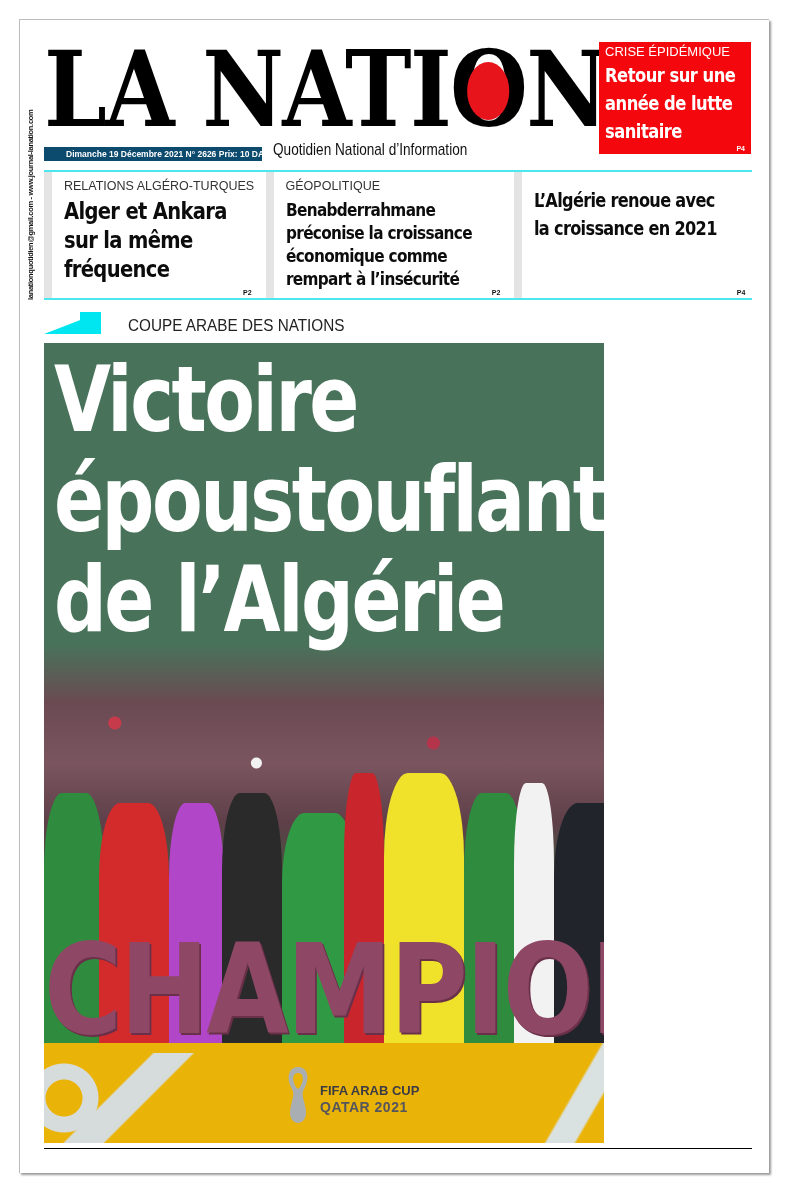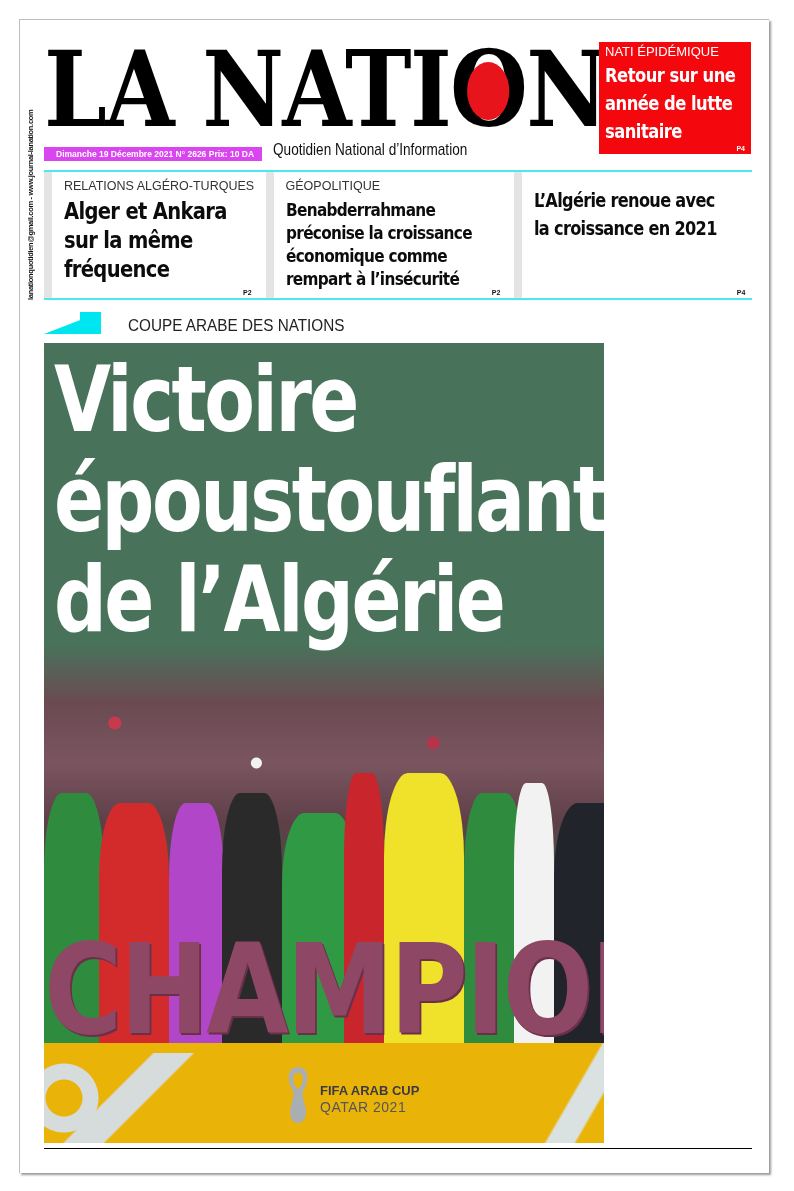--- a/index.html
+++ b/index.html
@@ -27,22 +27,22 @@
     line-height: 100px; color: #000; letter-spacing: -2px;
     transform: scaleX(0.86); transform-origin: 0 0; white-space: nowrap;
   }
   .masthead .o-red { color: #000; position: relative; display: inline-block; }
   .masthead .o-red::after {
     content: ""; position: absolute; left: 22%; top: 22%; width: 56%; height: 58%;
     background: #e8141b; border-radius: 50%;
   }
   .date-bar {
     position: absolute; left: 44px; top: 147px; width: 218px; height: 14px;
-    background: #d946ef; color: #fff; font-size: 8.5px; font-weight: bold;
-    line-height: 14px; padding-left: 12px; box-sizing: border-box; white-space: nowrap;
+    background: #0c4a6e; color: #fff; font-size: 8.5px; font-weight: bold;
+    line-height: 14px; padding-left: 22px; box-sizing: border-box; white-space: nowrap;
   }
   .tagline {
     position: absolute; left: 273px; top: 140px; font-size: 17px; color: #111;
     font-family: "Liberation Sans Narrow", "Liberation Sans", sans-serif;
     transform: scaleX(0.8); transform-origin: 0 0; white-space: nowrap;
   }
   .red-box {
     position: absolute; left: 599px; top: 42px; width: 152px; height: 112px;
     background: #f5070e; color: #fff; box-sizing: border-box; padding: 2px 6px;
   }
@@ -128,21 +128,21 @@
   .logo {
     position: absolute; left: 240px; top: 22px; width: 180px; height: 60px;
   }
   .logo .trophy {
     position: absolute; left: 0; top: 0; width: 28px; height: 60px;
   }
   .logo .l1 {
     position: absolute; left: 36px; top: 18px; font-size: 13px; font-weight: bold; color: #3b3b44; white-space: nowrap;
   }
   .logo .l2 {
-    position: absolute; left: 36px; top: 34px; font-size: 14px; color: #55555e; letter-spacing: 0.5px; white-space: nowrap;
+    position: absolute; left: 36px; top: 34px; font-size: 14px; color: #55555e; letter-spacing: 0.5px; white-space: nowrap; font-weight: bold;
   }
   .headline {
     position: absolute; left: 54px; top: 350px; width: 700px;
     font-family: "DejaVu Sans", sans-serif; font-weight: bold; color: #ffffff;
     font-size: 90px; line-height: 100px; letter-spacing: -3px;
     transform: scaleX(0.82); transform-origin: 0 0; white-space: nowrap;
   }
   .bottom-rule {
     position: absolute; left: 44px; top: 1148px; width: 708px; height: 1px; background: #000;
   }
@@ -153,21 +153,21 @@
 <div class="page"></div>
 
 <div class="side-text">lanationquotidien@gmail.com - www.journal-lanation.com</div>
 
 <div class="masthead"><span>LA NATI</span><span class="o-red">O</span><span>N</span></div>
 
 <div class="date-bar">Dimanche 19 Décembre 2021 N° 2626 Prix: 10 DA</div>
 <div class="tagline">Quotidien National d’Information</div>
 
 <div class="red-box">
-  <div class="kicker">NATI ÉPIDÉMIQUE</div>
+  <div class="kicker">CRISE ÉPIDÉMIQUE</div>
   <div class="title">
     <div>Retour sur une</div>
     <div>année de lutte</div>
     <div>sanitaire</div>
   </div>
   <div class="page-ref">P4</div>
 </div>
 
 <div class="teasers">
   <div class="teaser t1">

